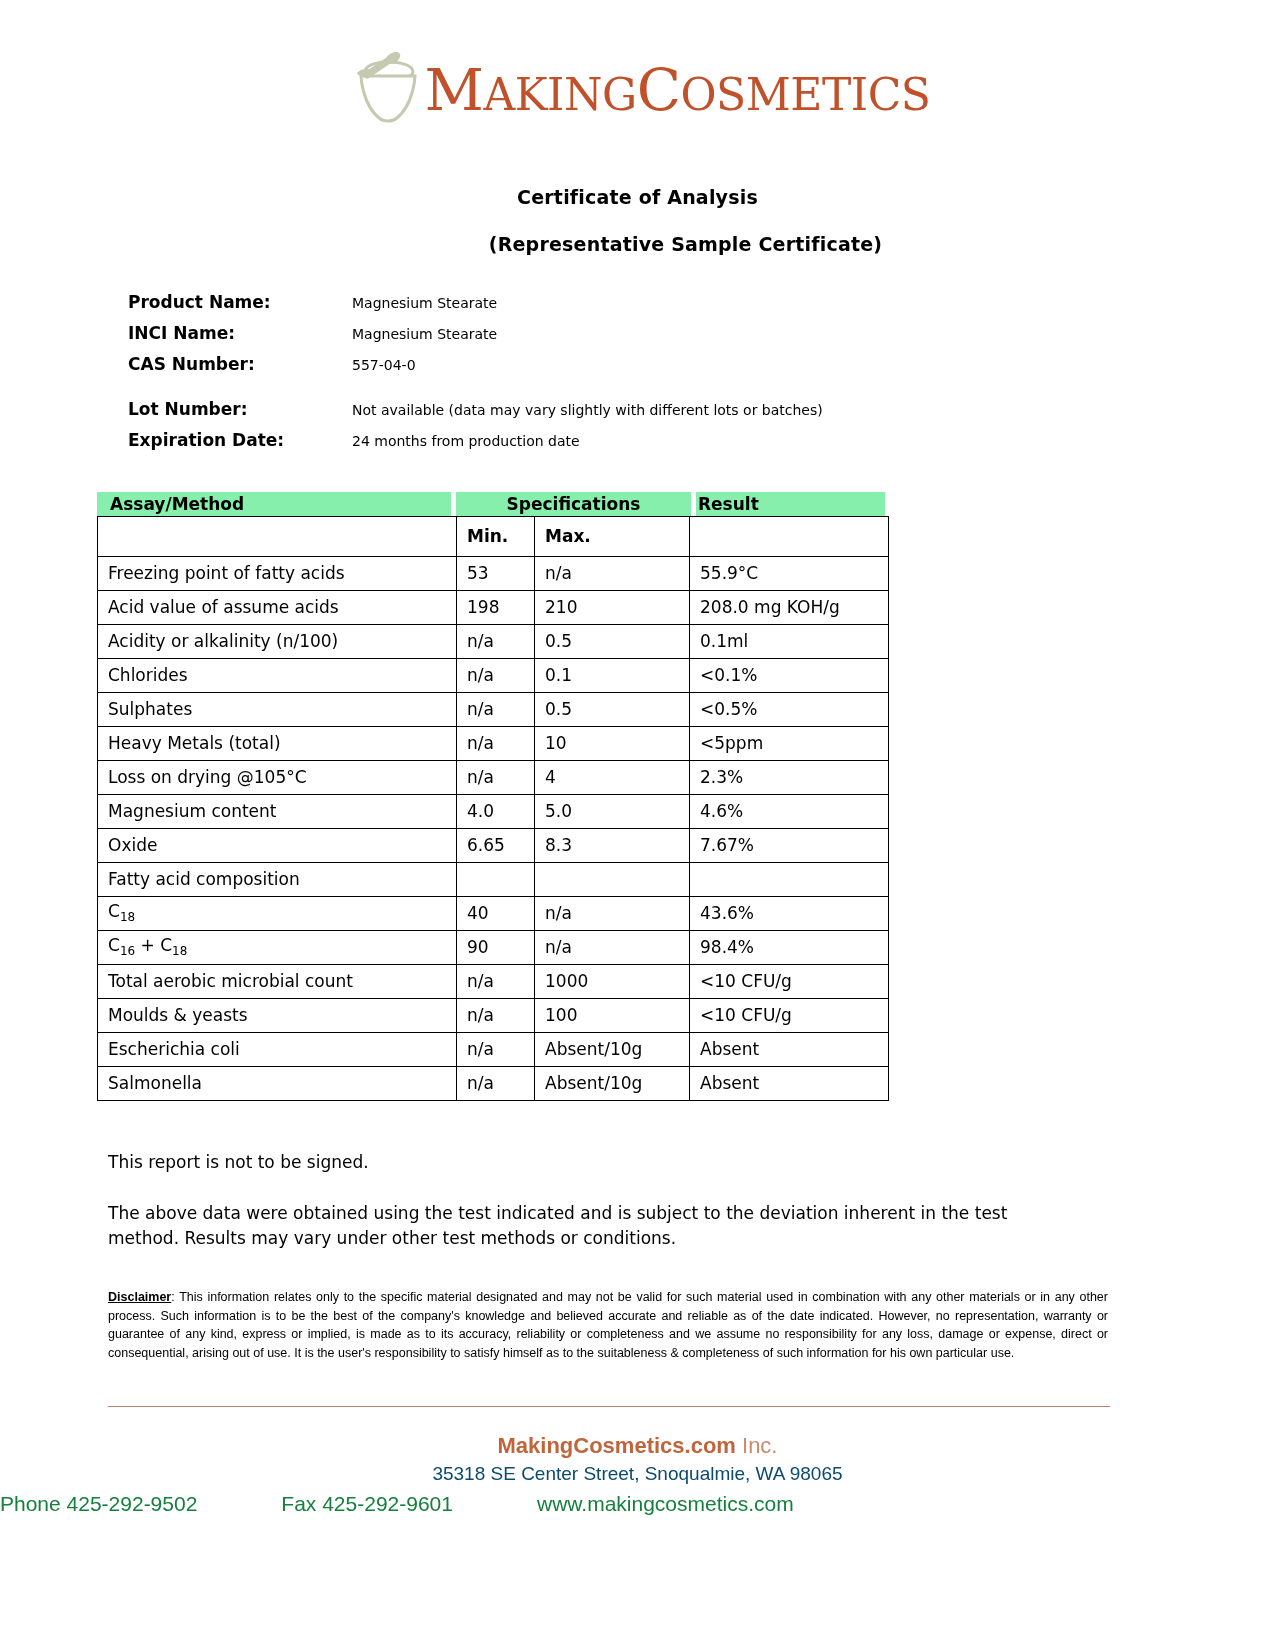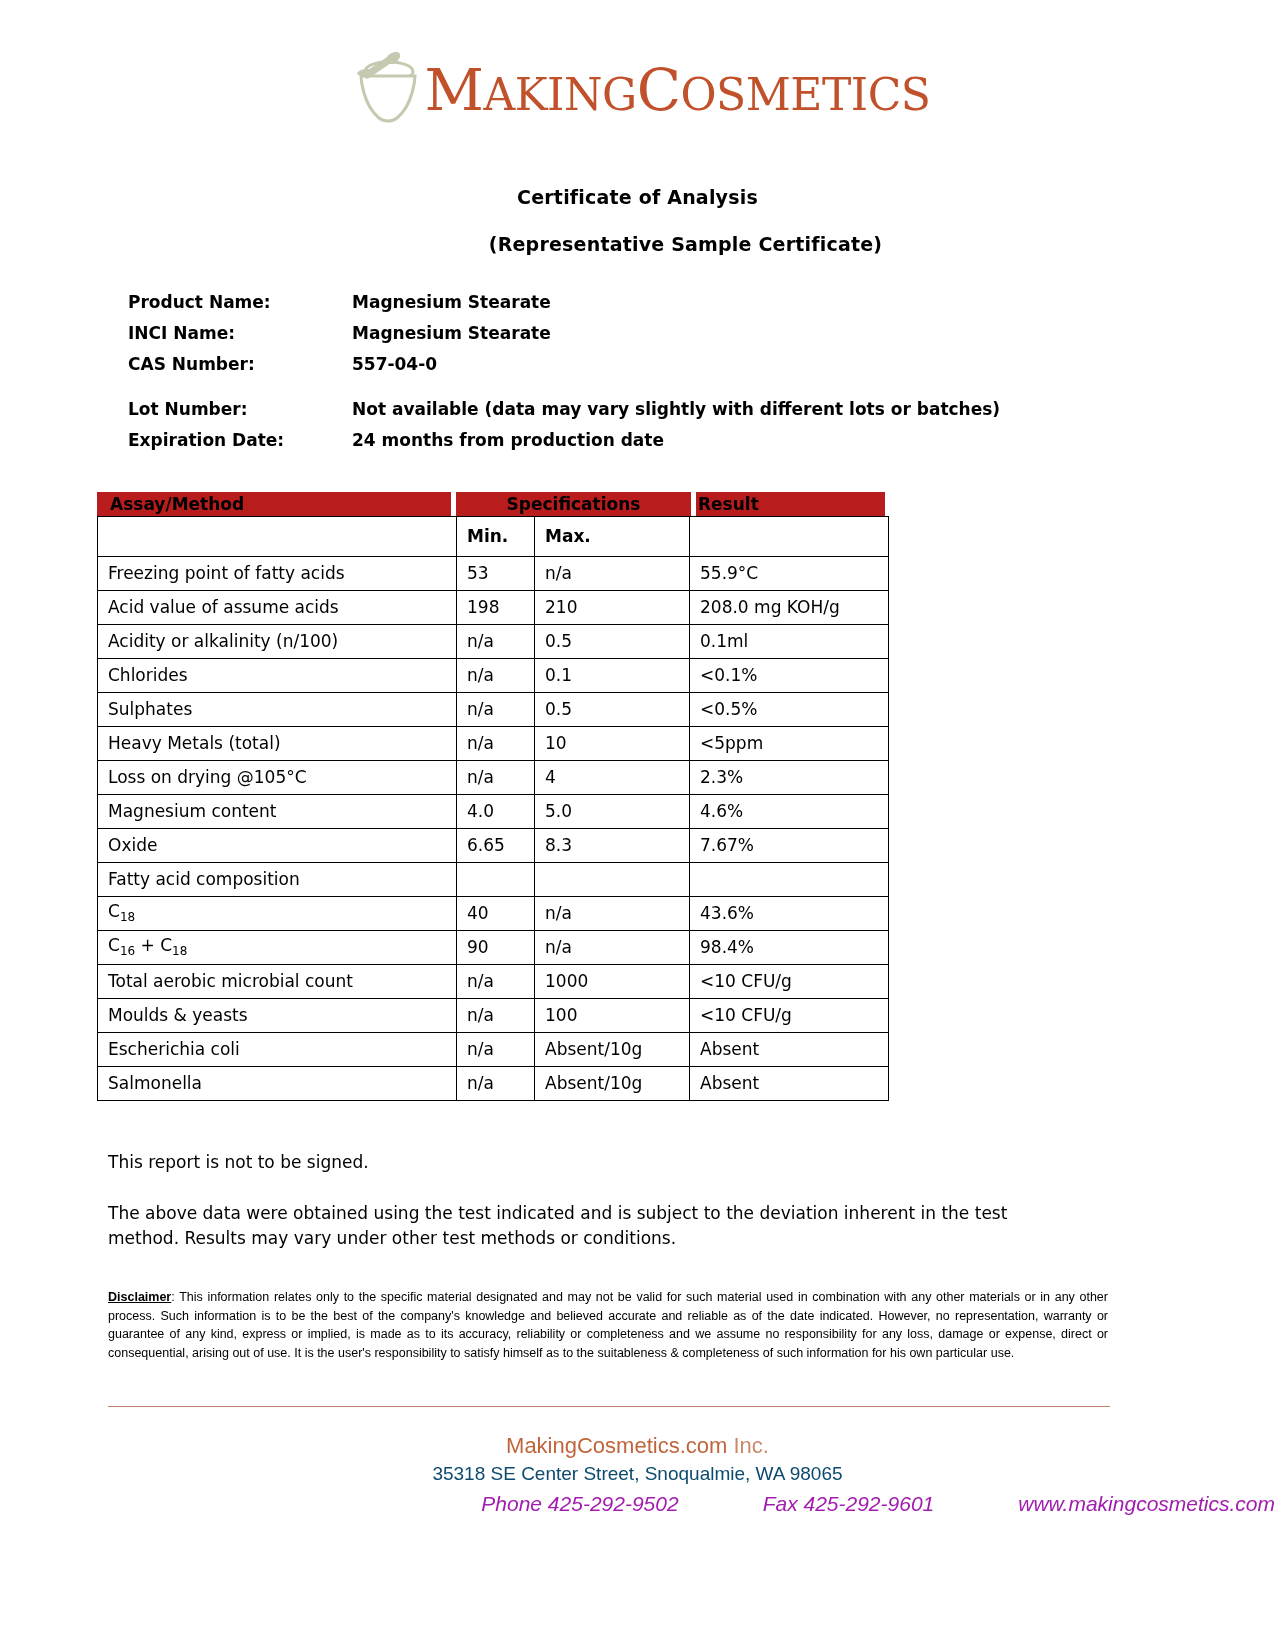--- a/index.html
+++ b/index.html
@@ -100,37 +100,37 @@
     height: 14px;
   }
   .meta-label {
     width: 224px;
     flex: none;
     font-size: 17px;
     font-weight: bold;
     font-family: "DejaVu Sans", sans-serif;
   }
   .meta-value {
-    font-size: 17px;
-    font-weight: bold;
+    font-size: 14px;
+    font-weight: normal;
     font-family: "DejaVu Sans", sans-serif;
     text-align: right;
   }
 
   
   .table-head {
     position: absolute;
     left: 97px;
     top: 492px;
     width: 791px;
     height: 24px;
     display: flex;
   }
   .th-cell {
-    background: #b91c1c;
+    background: #86efac;
     font-size: 17px;
     font-weight: bold;
     font-family: "DejaVu Sans", sans-serif;
     line-height: 24px;
     height: 24px;
     box-sizing: border-box;
   }
   .th-assay {
     width: 354px;
     padding-left: 13px;
@@ -230,40 +230,39 @@
     width: 1275px;
     text-align: center;
     color: #C0653B;
     font-family: "Liberation Sans", sans-serif;
   }
   .footer-line1 {
     font-size: 22px;
     line-height: 28px;
   }
   .footer-line1 .strong {
-    font-weight: normal;
+    font-weight: bold;
     margin-top: 11px;
   }
   .footer-line1 .light {
     color: #C98A6B;
   }
   .footer-line2 {
     font-size: 19px;
     line-height: 27px;
     color: #0c4a6e;
   }
   .footer-line3 {
     font-size: 21px;
     line-height: 30px;
-    color: #a21caf;
+    color: #15803d;
     display: flex;
-    justify-content: flex-end;
+    justify-content: flex-start;
     gap: 84px;
     margin-top: 2px;
-    font-style: italic;
   }
 </style>
 </head>
 <body>
 
 <div class="page">
 
   <div class="logo-wrap">
     <div class="logo-inner">
       <svg class="logo-mark" viewBox="0 0 78 76">

